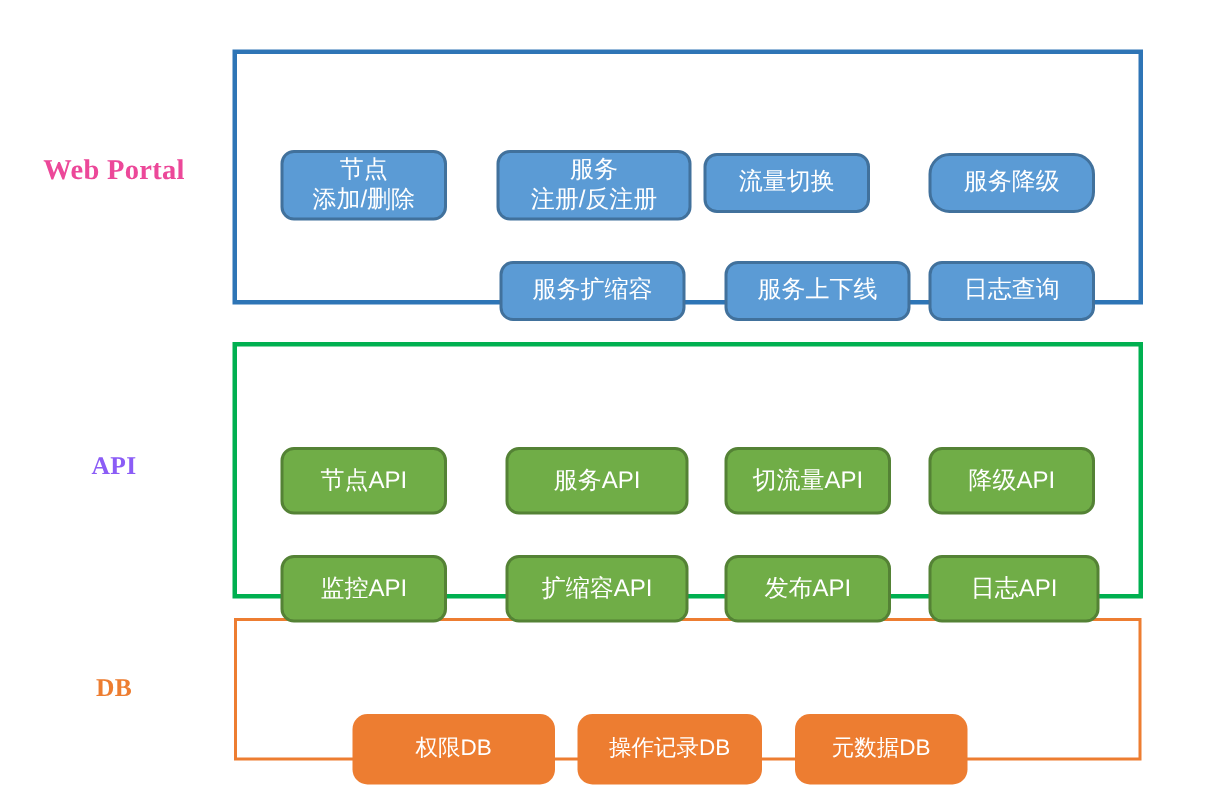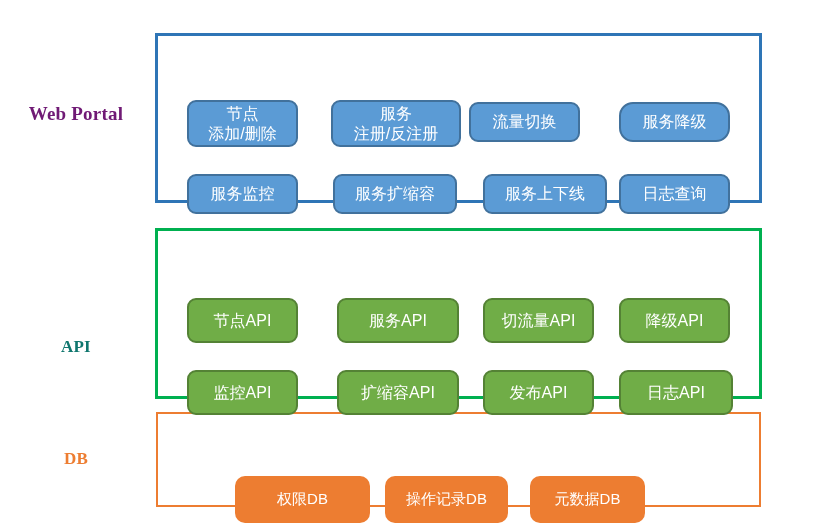--- a/index.html
+++ b/index.html
@@ -17,22 +17,22 @@
   }
   .layer-label {
     position: absolute;
     left: 0;
     width: 152px;
     text-align: center;
     font-family: "Liberation Serif", serif;
     font-weight: bold;
     letter-spacing: 0.2px;
   }
-  .label-portal { top: 103px; font-size: 19px; color: #701a75; }
-  .label-api    { top: 301px; font-size: 17px; color: #0f766e; margin-top: 36px; }
+  .label-portal { top: 103px; font-size: 19px; color: #ec4899; }
+  .label-api    { top: 301px; font-size: 17px; color: #8b5cf6; }
   .label-db     { top: 449px; font-size: 17px; color: #ED7D31; }
 
   .layer-box {
     position: absolute;
     box-sizing: border-box;
     background: #ffffff;
   }
   .box-portal {
     left: 155px; top: 33px; width: 607px; height: 170px;
     border: 3px solid #2E75B6;
@@ -87,21 +87,20 @@
   <div class="layer-box box-portal"></div>
   <div class="layer-box box-api"></div>
   <div class="layer-box box-db"></div>
 
   <div class="btn btn-blue" style="left:187px; top:57px; width:111px; height:47px;">节点
 添加/删除</div>
   <div class="btn btn-blue" style="left:331px; top:57px; width:130px; height:47px;">服务
 注册/反注册</div>
   <div class="btn btn-blue" style="left:469px; top:59px; width:111px; height:40px;">流量切换</div>
   <div class="btn btn-blue" style="left:619px; top:59px; width:111px; height:40px;border-radius:14px;">服务降级</div>
-  <div class="btn btn-blue" style="left:187px; top:131px; width:111px; height:40px;">服务监控</div>
   <div class="btn btn-blue" style="left:333px; top:131px; width:124px; height:40px;">服务扩缩容</div>
   <div class="btn btn-blue" style="left:483px; top:131px; width:124px; height:40px;">服务上下线</div>
   <div class="btn btn-blue" style="left:619px; top:131px; width:111px; height:40px;">日志查询</div>
 
   <div class="btn btn-green" style="left:187px; top:255px; width:111px; height:45px;">节点API</div>
   <div class="btn btn-green" style="left:337px; top:255px; width:122px; height:45px;">服务API</div>
   <div class="btn btn-green" style="left:483px; top:255px; width:111px; height:45px;">切流量API</div>
   <div class="btn btn-green" style="left:619px; top:255px; width:111px; height:45px;">降级API</div>
   <div class="btn btn-green" style="left:187px; top:327px; width:111px; height:45px;">监控API</div>
   <div class="btn btn-green" style="left:337px; top:327px; width:122px; height:45px;">扩缩容API</div>

